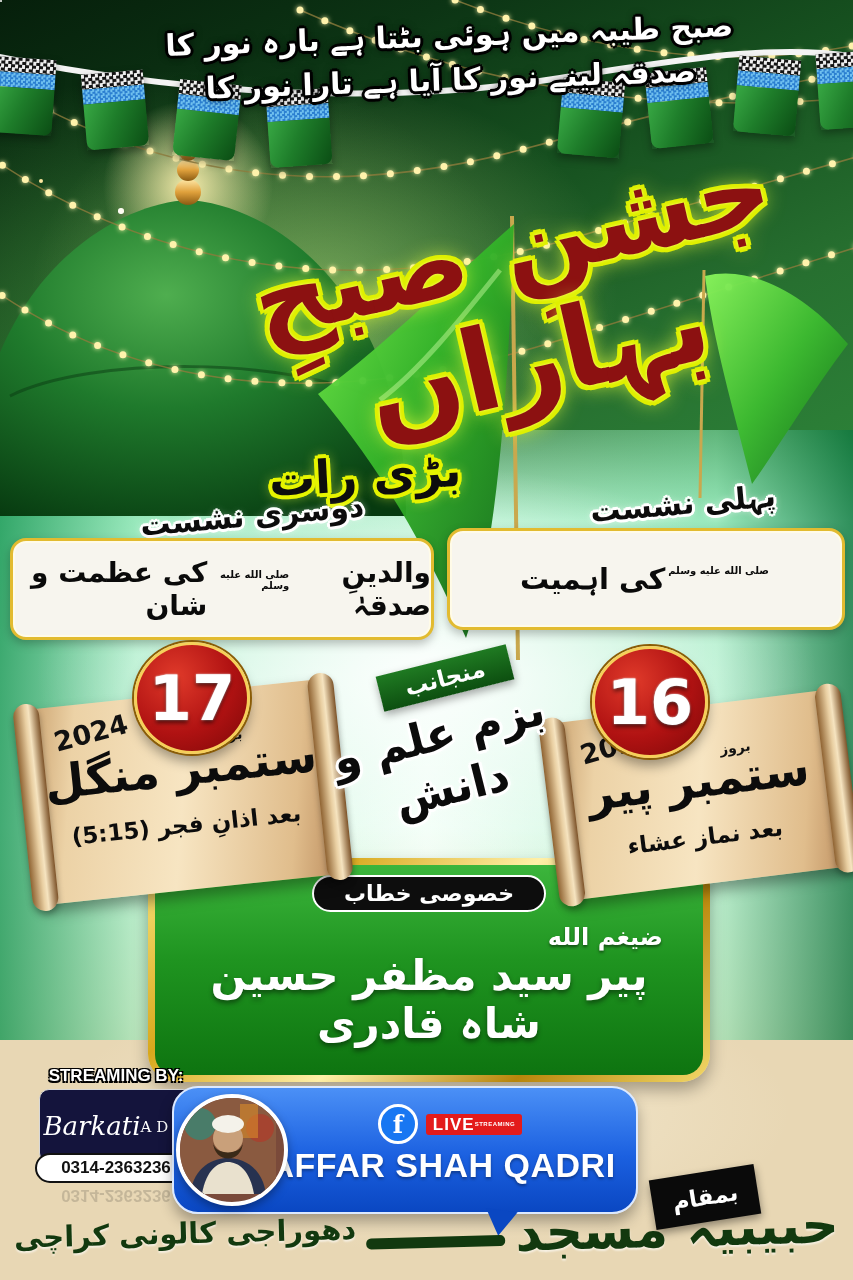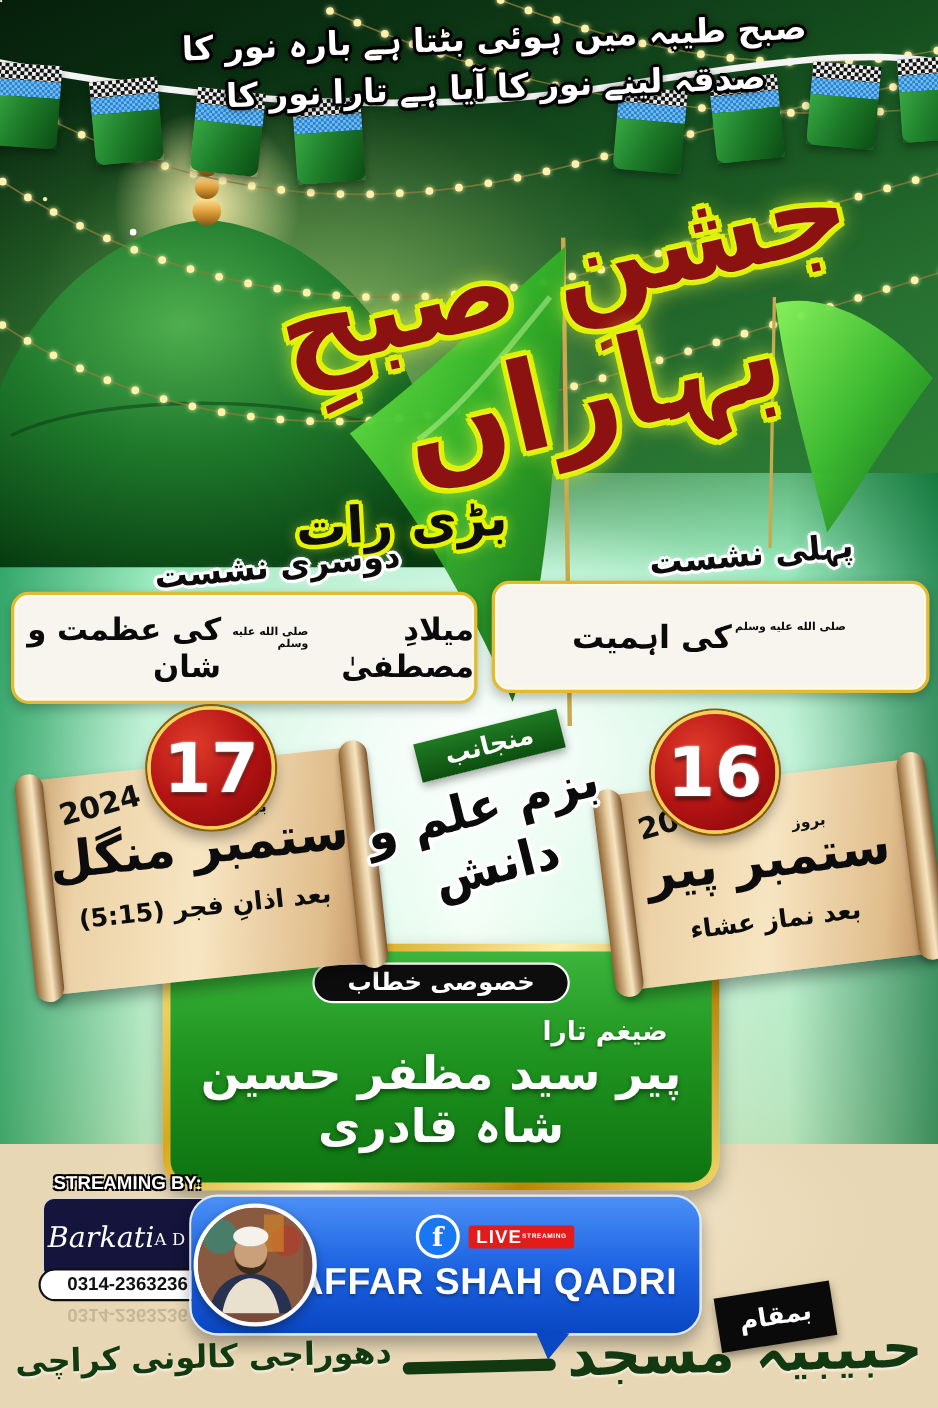--- a/index.html
+++ b/index.html
@@ -89,21 +89,21 @@
 
   
   .org-banner{position:absolute;left:378px;top:660px;z-index:4;transform:rotate(-14deg);
     background:linear-gradient(180deg,#1f7a22,#0d4f10);color:#fff;font-weight:bold;font-size:23px;
     direction:rtl;padding:5px 26px;box-shadow:0 4px 8px rgba(0,0,0,.35);}
   .org-name{position:absolute;left:330px;top:706px;width:230px;z-index:4;transform:rotate(-14deg);
     text-align:center;direction:rtl;color:#0b0b0b;font-weight:bold;font-size:44px;line-height:1.25;
     text-shadow:2px 2px 0 #fff,-2px 2px 0 #fff,2px -2px 0 #fff,-2px -2px 0 #fff,0 3px 0 #fff,0 -3px 0 #fff,3px 0 0 #fff,-3px 0 0 #fff,0 0 10px #fff;}
 
   
-  .gold-frame{position:absolute;left:148px;top:858px;width:506px;height:224px;z-index:3;border-radius:28px;
+  .gold-frame{position:absolute;left:148px;top:858px;width:562px;height:224px;z-index:3;border-radius:28px;
     background:linear-gradient(135deg,#f9e47c 0%,#d8a81c 25%,#fff0a8 50%,#b8860b 75%,#f3d868 100%);
     padding:7px;box-sizing:border-box;box-shadow:0 8px 16px rgba(0,0,0,.3);}
   .panel-inner{position:relative;width:100%;height:100%;border-radius:20px;overflow:hidden;
     background:linear-gradient(180deg,#3cb53c 0%,#1f9420 45%,#0e7410 100%);text-align:center;}
   .badge-pill{display:inline-block;margin-top:10px;background:#0d0d0d;color:#fff;border:2px solid #fff;
     border-radius:20px;padding:4px 30px;font-weight:bold;font-size:22px;direction:rtl;}
   .honorific{position:absolute;top:58px;right:40px;color:#fff;font-weight:bold;font-size:24px;direction:rtl;
     text-shadow:0 2px 3px rgba(0,0,0,.5);}
   .speaker{margin-top:40px;padding:0 20px;color:#fff;font-weight:bold;font-size:42px;line-height:1.15;direction:rtl;
     text-shadow:0 3px 5px rgba(0,0,0,.45);}
@@ -301,21 +301,21 @@
   <div class="subtitle">بڑی رات</div>
 
   <div class="session-label label-first">پہلی نشست</div>
   <div class="topic-box box-first">
     <span class="hon">صلى الله عليه وسلم</span>
     <span>کی اہمیت</span>
   </div>
 
   <div class="session-label label-second">دوسری نشست</div>
   <div class="topic-box box-second">
-    <span>میلادِ مصطفیٰ</span>
+    <span>والدینِ صدقہٰ</span>
     <span class="hon">صلى الله عليه وسلم</span>
     <span>کی عظمت و شان</span>
   </div>
 
   <div class="scroll scroll-right">
     <span class="year">2024</span>
     <span class="broz">بروز</span>
     <div class="sc-main">ستمبر پیر</div>
     <div class="sc-time">بعد نماز عشاء</div>
   </div>
@@ -331,21 +331,21 @@
 
   <div class="org-banner">منجانب</div>
   <div class="org-name">
     <div>بزم علم و</div>
     <div>دانش</div>
   </div>
 
   <div class="gold-frame">
     <div class="panel-inner">
       <div class="badge-pill">خصوصی خطاب</div>
-      <div class="honorific">ضیغم تارا</div>
+      <div class="honorific">ضیغم الله</div>
       <div class="speaker">پیر سید مظفر حسین شاہ قادری</div>
     </div>
   </div>
 
   <div class="designed">
     <div class="designed-heading">STREAMING BY:</div>
     <div class="designer-box">
       <div class="designer-name">Barkati</div>
       <div class="designer-sub">ADS</div>
     </div>

